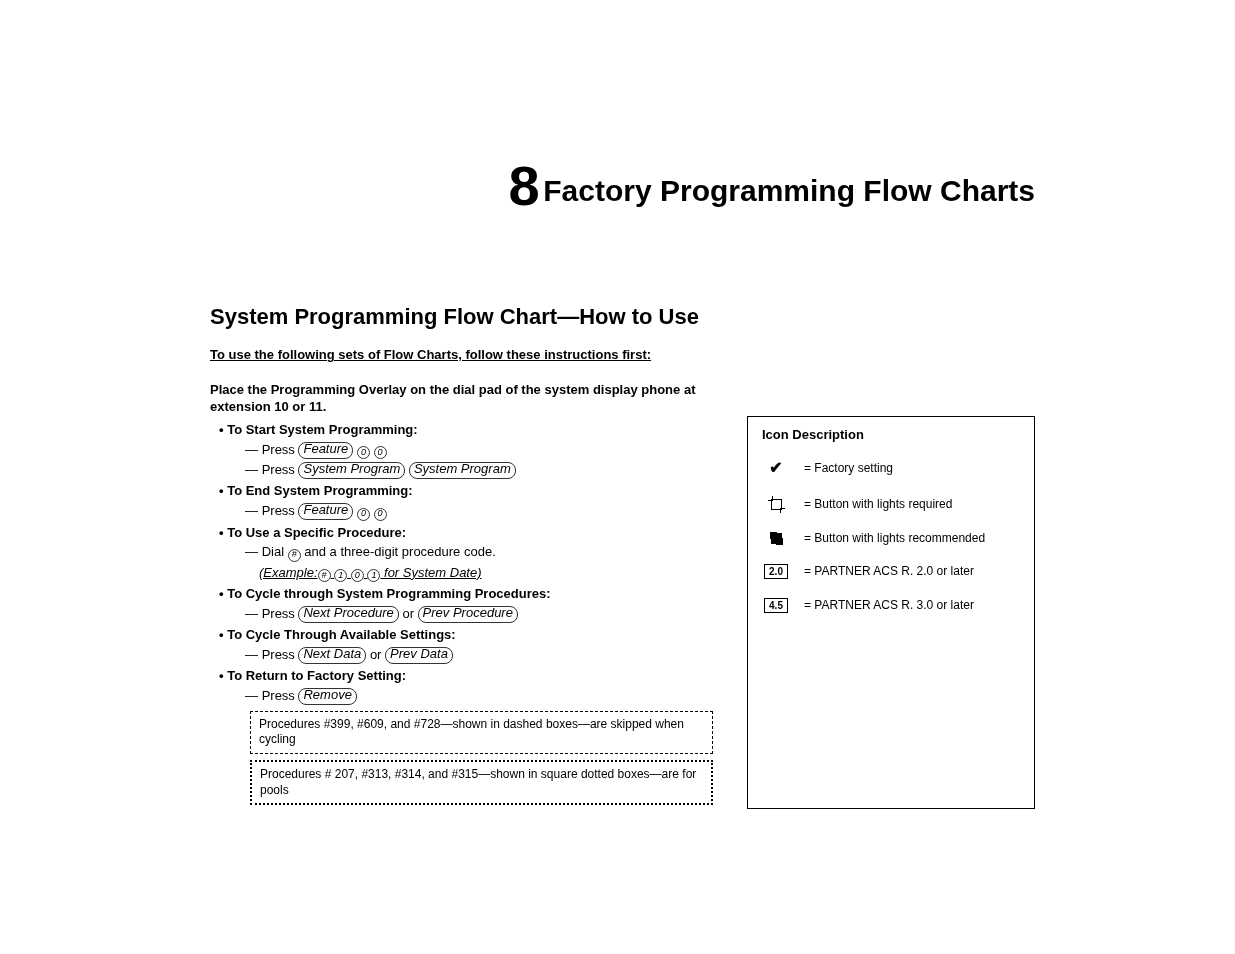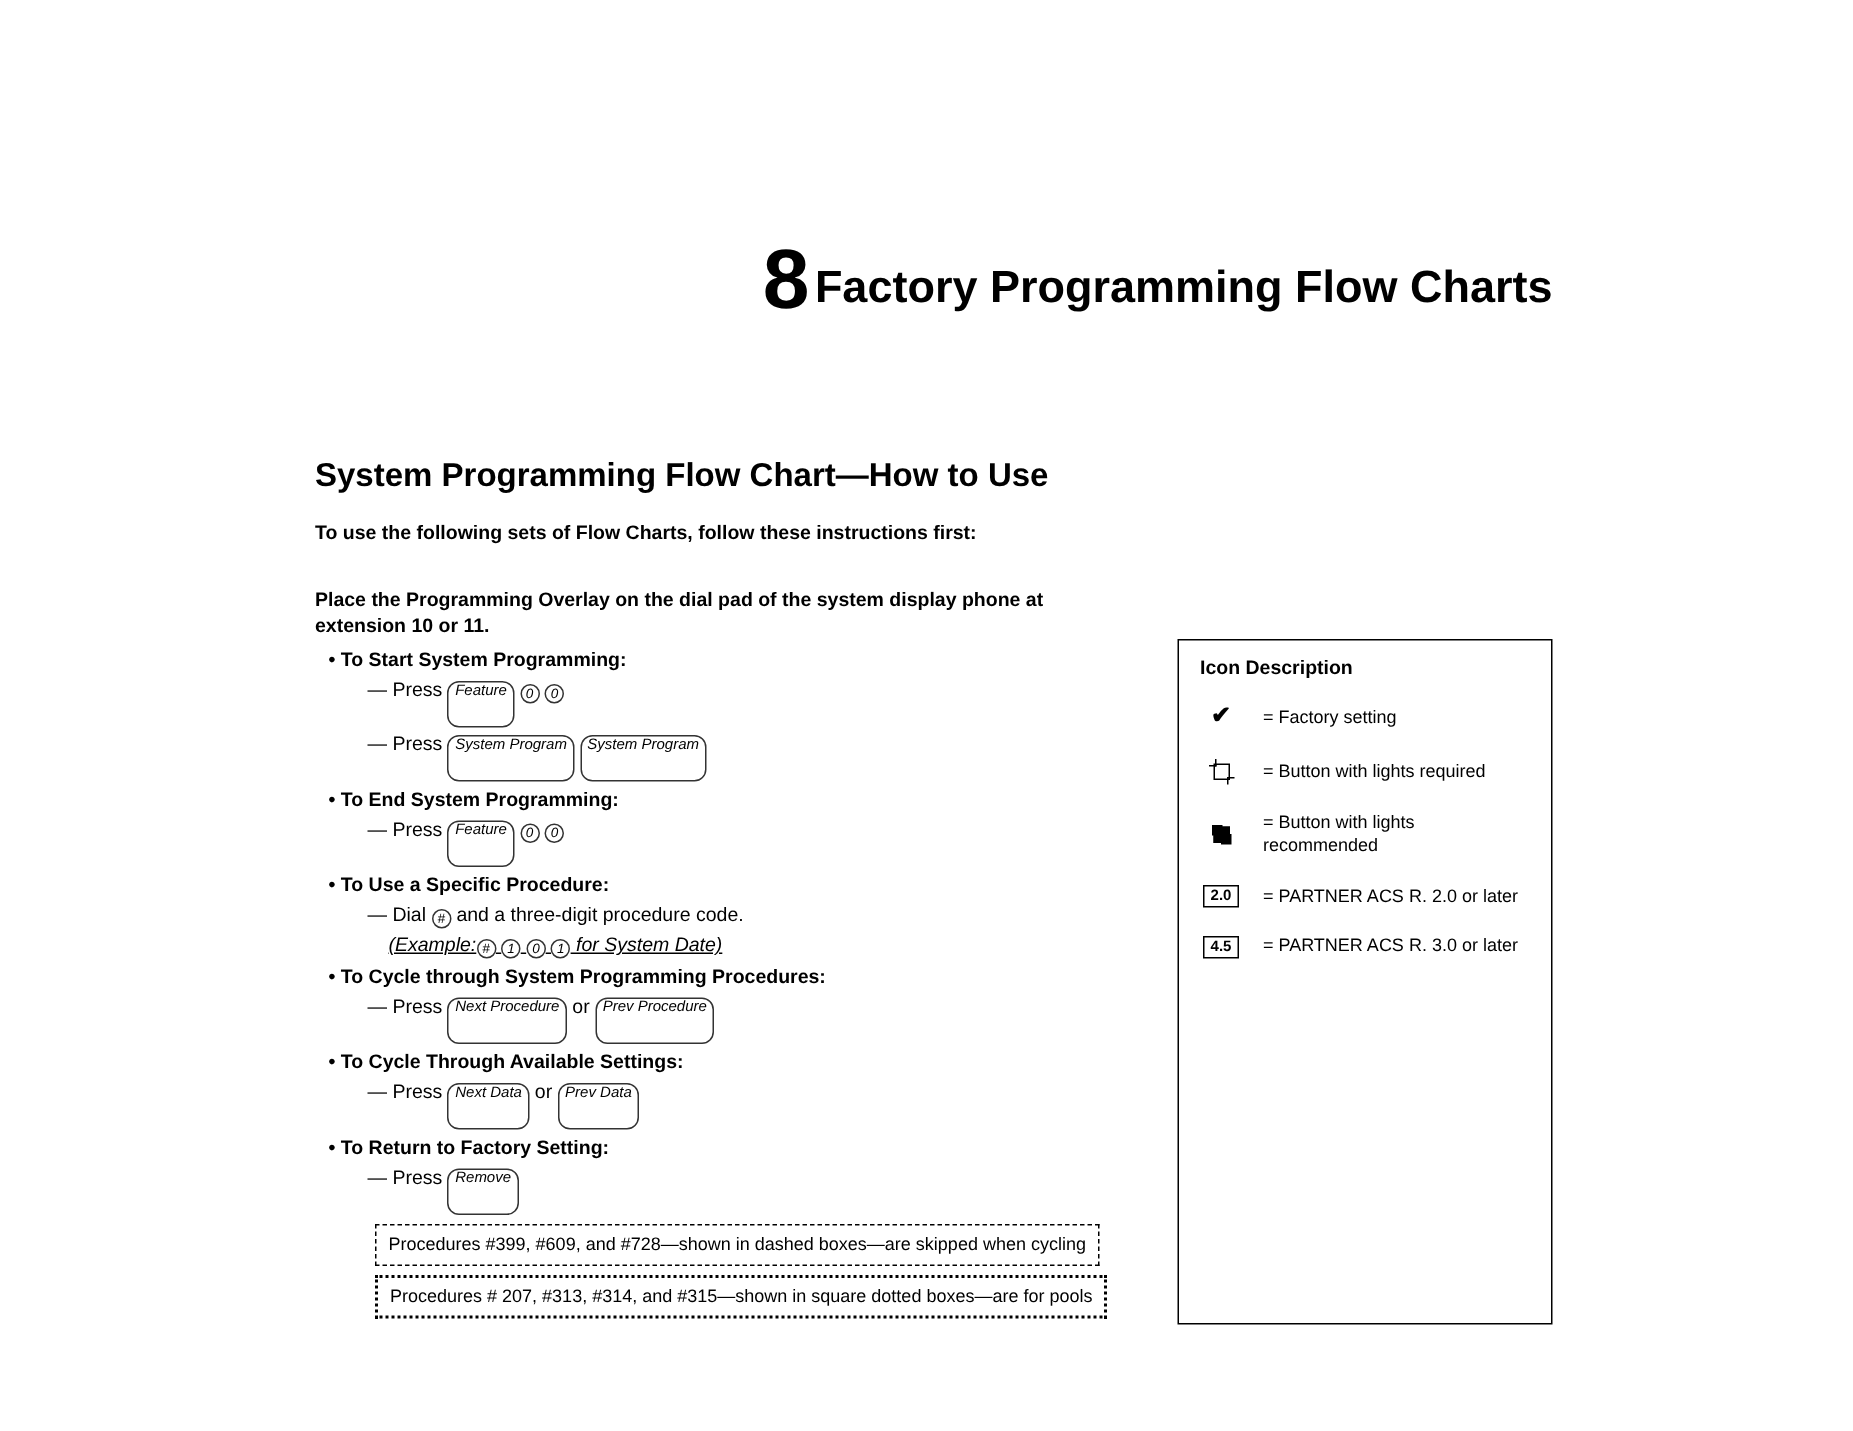--- a/index.html
+++ b/index.html
@@ -24,42 +24,42 @@
     }
     .ch-txt {
       font-size: 30px;
       font-weight: bold;
     }
     .sect-title {
       font-size: 22px;
       font-weight: bold;
       margin-bottom: 16px;
     }
-    .intro { font-weight: bold; margin-bottom: 28px; }
+    .intro { font-weight: bold; margin-bottom: 18px; text-decoration: underline; }
     .subintro { font-weight: bold; margin-bottom: 6px; }
     .content-wrap { display: flex; gap: 34px; }
     .left-col { flex: 1; }
     .bullet-list { list-style: none; padding-left: 22px; }
     .bullet-list > li { margin-bottom: 4px; }
     .bullet-list > li::before { content: "• "; margin-left: -13px; font-weight: bold; }
     .b-head { font-weight: bold; }
     .sublines { padding-left: 13px; }
     .subline { margin: 3px 0; }
     .dash::before { content: "— "; }
     .italic { font-style: italic; padding-left: 14px; display: inline-block; text-decoration: underline;}
     .keybtn {
       display: inline-block;
       border: 1px solid #333;
       border-radius: 8px;
-      font-size: 10px;
+      font-size: 13px;
       padding: 0 4px;
       font-style: italic;
       vertical-align: 1px;
       line-height: 12px;
-      height: 31px;
+      height: 17px;
     }
     .keycirc {
       display: inline-flex;
       border: 1px solid #333;
       border-radius: 50%;
       width: 13px; height: 13px;
       font-size: 9px;
       font-style: italic;
       align-items: center;
       justify-content: center;
@@ -69,21 +69,21 @@
       margin: 6px 0 4px 40px;
       padding: 5px 8px;
       font-size: 12px;
       width: fit-content;
     }
     .dashed-note { border: 1px dashed #000; }
     .dotted-note { border: 2px dotted #000; }
     .legend {
       border: 1px solid #000;
       padding: 10px 14px 14px 14px;
-      width: 250px;
+      width: 288px;
       margin-top: 34px;
     }
     .legend-title { font-weight: bold; margin-bottom: 14px; }
     .legend-row { display: flex; align-items: center; gap: 14px; margin-bottom: 18px; font-size: 12px;}
     .legend-row:last-child { margin-bottom: 0; }
     .ic { width: 28px; display:flex; align-items: center; justify-content: center; flex-shrink:0;}
     .check { font-weight: bold; font-size: 16px;}
     .sq-open { width:11px; height:11px; border:1.5px solid #000; position: relative;}
     .sq-open::before { content:""; position:absolute; top:-4px; left:-4px; width:4px; height:4px; border-right:1px solid #000; border-bottom:1px solid #000;}
     .sq-open::after { content:""; position:absolute; bottom:-4px; right:-4px; width:4px; height:4px; border-left:1px solid #000; border-top:1px solid #000;}

